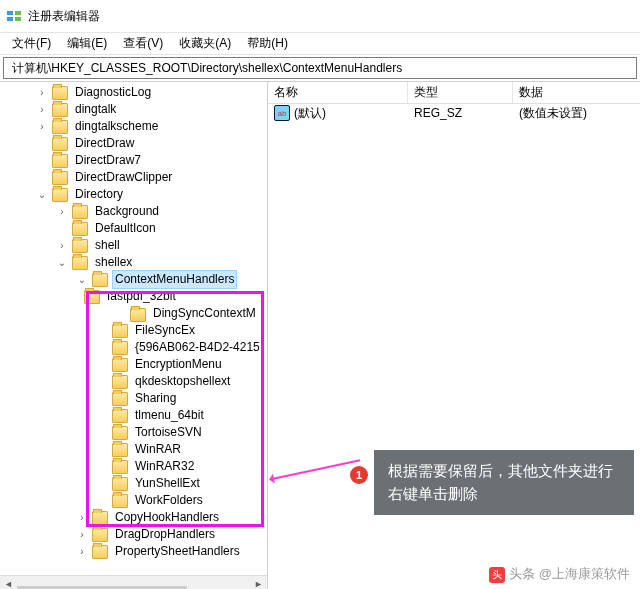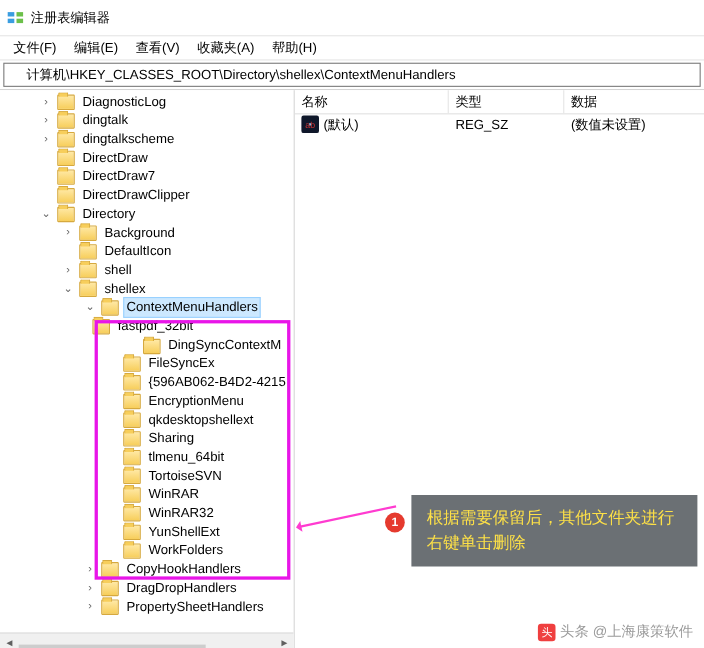--- a/index.html
+++ b/index.html
@@ -41,21 +41,21 @@
     padding: 2px 8px;
     cursor: default;
   }
 
   
   .addressbar {
     height: 22px;
     border: 1px solid #7a7a7a;
     margin: 2px 3px;
     display:flex; align-items:center;
-    padding: 0 20px;
+    padding: 0 8px;
     font-size: 12px;
     text-align: right;
   }
 
   
   .main {
     display:flex;
     height: calc(589px - 30px - 22px - 26px);
     border-top: 1px solid #d0d0d0;
   }
@@ -129,32 +129,32 @@
   }
   .list-row {
     display:flex;
     height: 18px;
     align-items:center;
   }
   .list-row .cell { padding: 0 6px; }
   .string-icon {
     width:16px; height:16px; flex:0 0 16px;
     display:inline-flex; align-items:center; justify-content:center;
-    border:7px solid #0f172a;
+    border:1px solid #0f172a;
     border-radius:2px;
     font-size:8px; font-weight:normal; color:#c33;
     background:#7dd3fc;
     margin-right: 4px;
   }
 
   
   .callout {
     position:absolute;
     background:#6b7074;
-    color:#fde047;
+    color:#ffffff;
     font-size:15px;
     padding: 10px 14px;
     line-height: 1.5;
     max-width: 260px;
   }
   .callout-badge {
     position:absolute;
     width:18px; height:18px; border-radius:50%;
     background:#e53a2e; color:#fff;
     font-size:11px; font-weight:bold;

